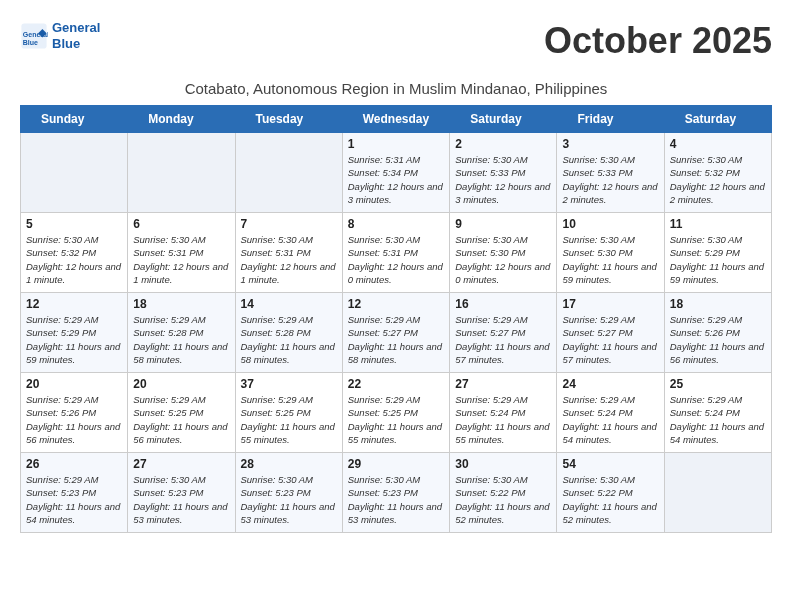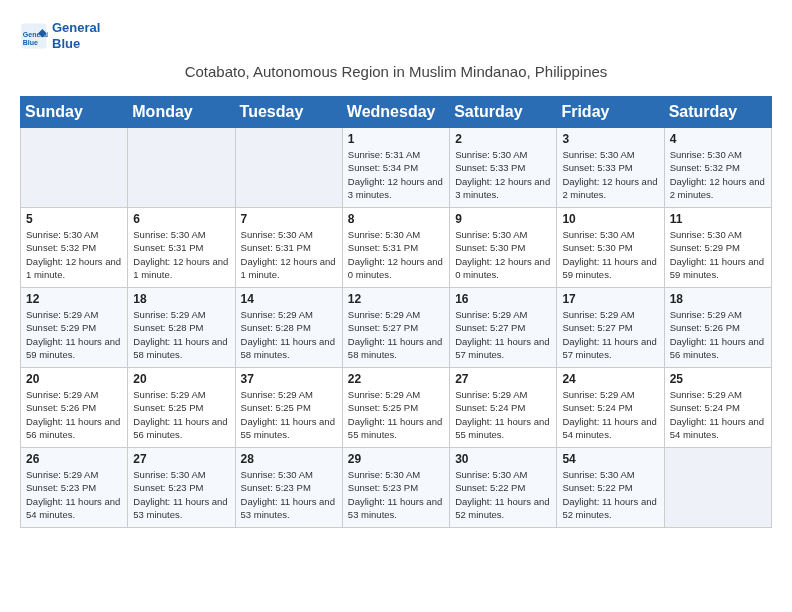--- a/index.html
+++ b/index.html
@@ -31,39 +31,39 @@
     }
     .month-title {
       font-size: 36px;
       font-weight: bold;
       color: #333;
     }
     .subtitle {
       font-size: 15px;
       color: #444;
       text-align: center;
-      margin-bottom: 16px;
+      margin-bottom: 8px;
     }
     .top-row {
       display: flex;
       justify-content: space-between;
       align-items: flex-start;
-      margin-bottom: 2px;
+      margin-bottom: 18px;
     }
     table {
       width: 100%;
       border-collapse: collapse;
       font-size: 10.5px;
     }
     thead tr th {
       background-color: #2a6db5;
       color: #fff;
-      padding: 6px 4px;
+      padding: 6px 20px;
       text-align: left;
-      font-size: 16px;
+      font-size: 12px;
       border: 1px solid #2a6db5;
     }
     tbody tr td {
       border: 1px solid #ccc;
       vertical-align: top;
       padding: 4px 5px;
       width: 14.28%;
       min-height: 80px;
       height: 80px;
     }
@@ -77,20 +77,21 @@
       font-weight: bold;
       font-size: 12px;
       color: #222;
       display: block;
       margin-bottom: 2px;
     }
     .day-info {
       font-size: 9.5px;
       color: #333;
       line-height: 1.4;
+      font-style: italic;
     }
     .empty-cell {
       background-color: #eef2f8 !important;
     }
   </style>
 </head>
 <body>
 
 <div class="top-row">
   <div class="header-logo">
@@ -98,20 +99,23 @@
       <rect x="2" y="2" width="36" height="36" rx="4" fill="#e8f0fa"></rect>
       <text x="4" y="22" font-size="10" font-weight="bold" fill="#1a5ca8">General</text>
       <text x="4" y="33" font-size="10" font-weight="bold" fill="#1a5ca8">Blue</text>
       <polygon points="32,10 38,16 32,22 26,16" fill="#1a5ca8"></polygon>
     </svg>
     <div class="logo-text">
       <span>General</span><br>
       <span>Blue</span>
     </div>
   </div>
+  <div class="title-section">
+    <div class="month-title">October 2025</div>
+  </div>
 </div>
 <div class="subtitle">Cotabato, Autonomous Region in Muslim Mindanao, Philippines</div>
 
 <table>
   <thead>
     <tr id="weekday-header">
     <th>Sunday</th>
         <th>Monday</th>
         <th>Tuesday</th>
         <th>Wednesday</th>

